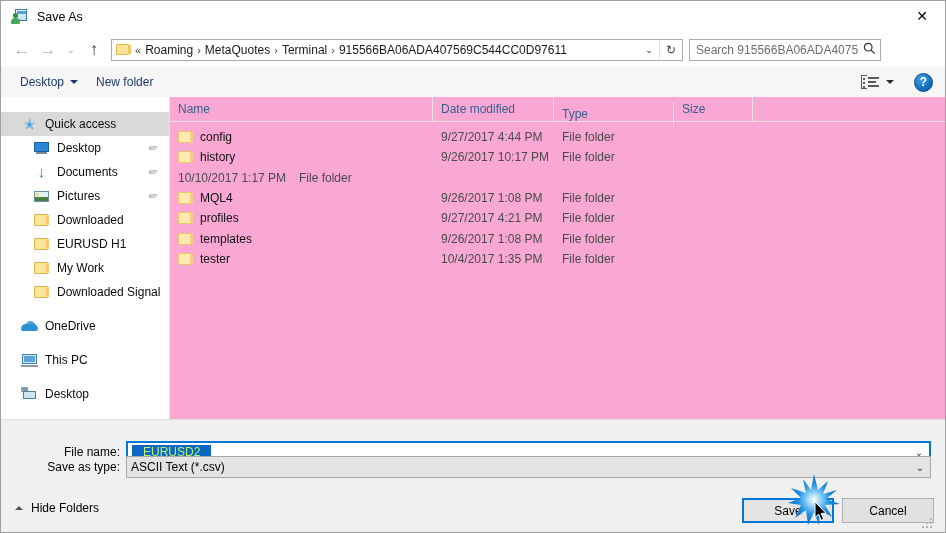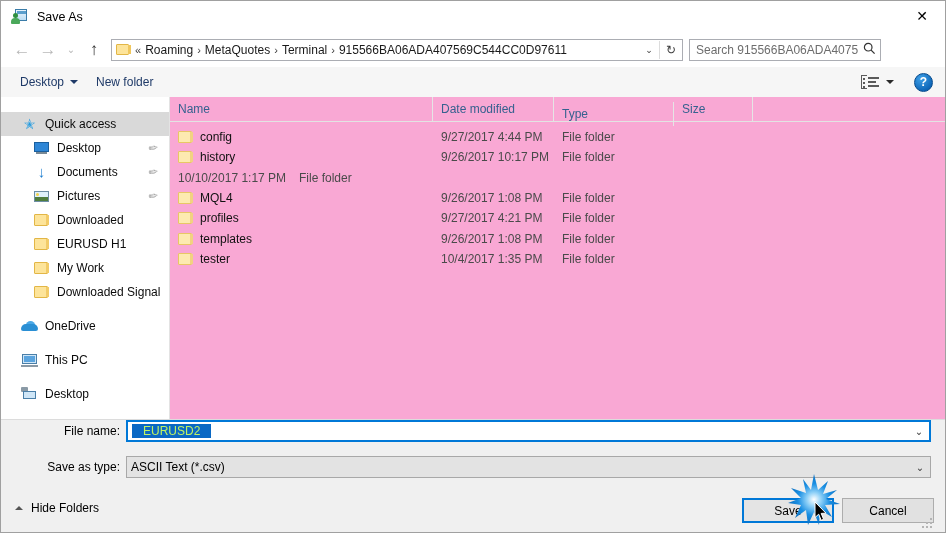--- a/index.html
+++ b/index.html
@@ -523,21 +523,21 @@
     width: 946px;
     height: 115px;
     background: #f0f0f0;
     border-top: 1px solid #dcdcdc;
   }
   .form-row {
     position: absolute;
     display: flex;
     align-items: center;
   }
-  .form-row.r1 { left: 0; top: 0; border-radius: 10px; }
+  .form-row.r1 { left: 0; top: 21px; border-radius: 10px; }
   .form-row.r2 { left: 0; top: 36px; }
   .form-label {
     width: 125px;
     text-align: right;
     padding-right: 6px;
     font-size: 12px;
     color: #000;
     box-sizing: border-box;
   }
   .combo {

